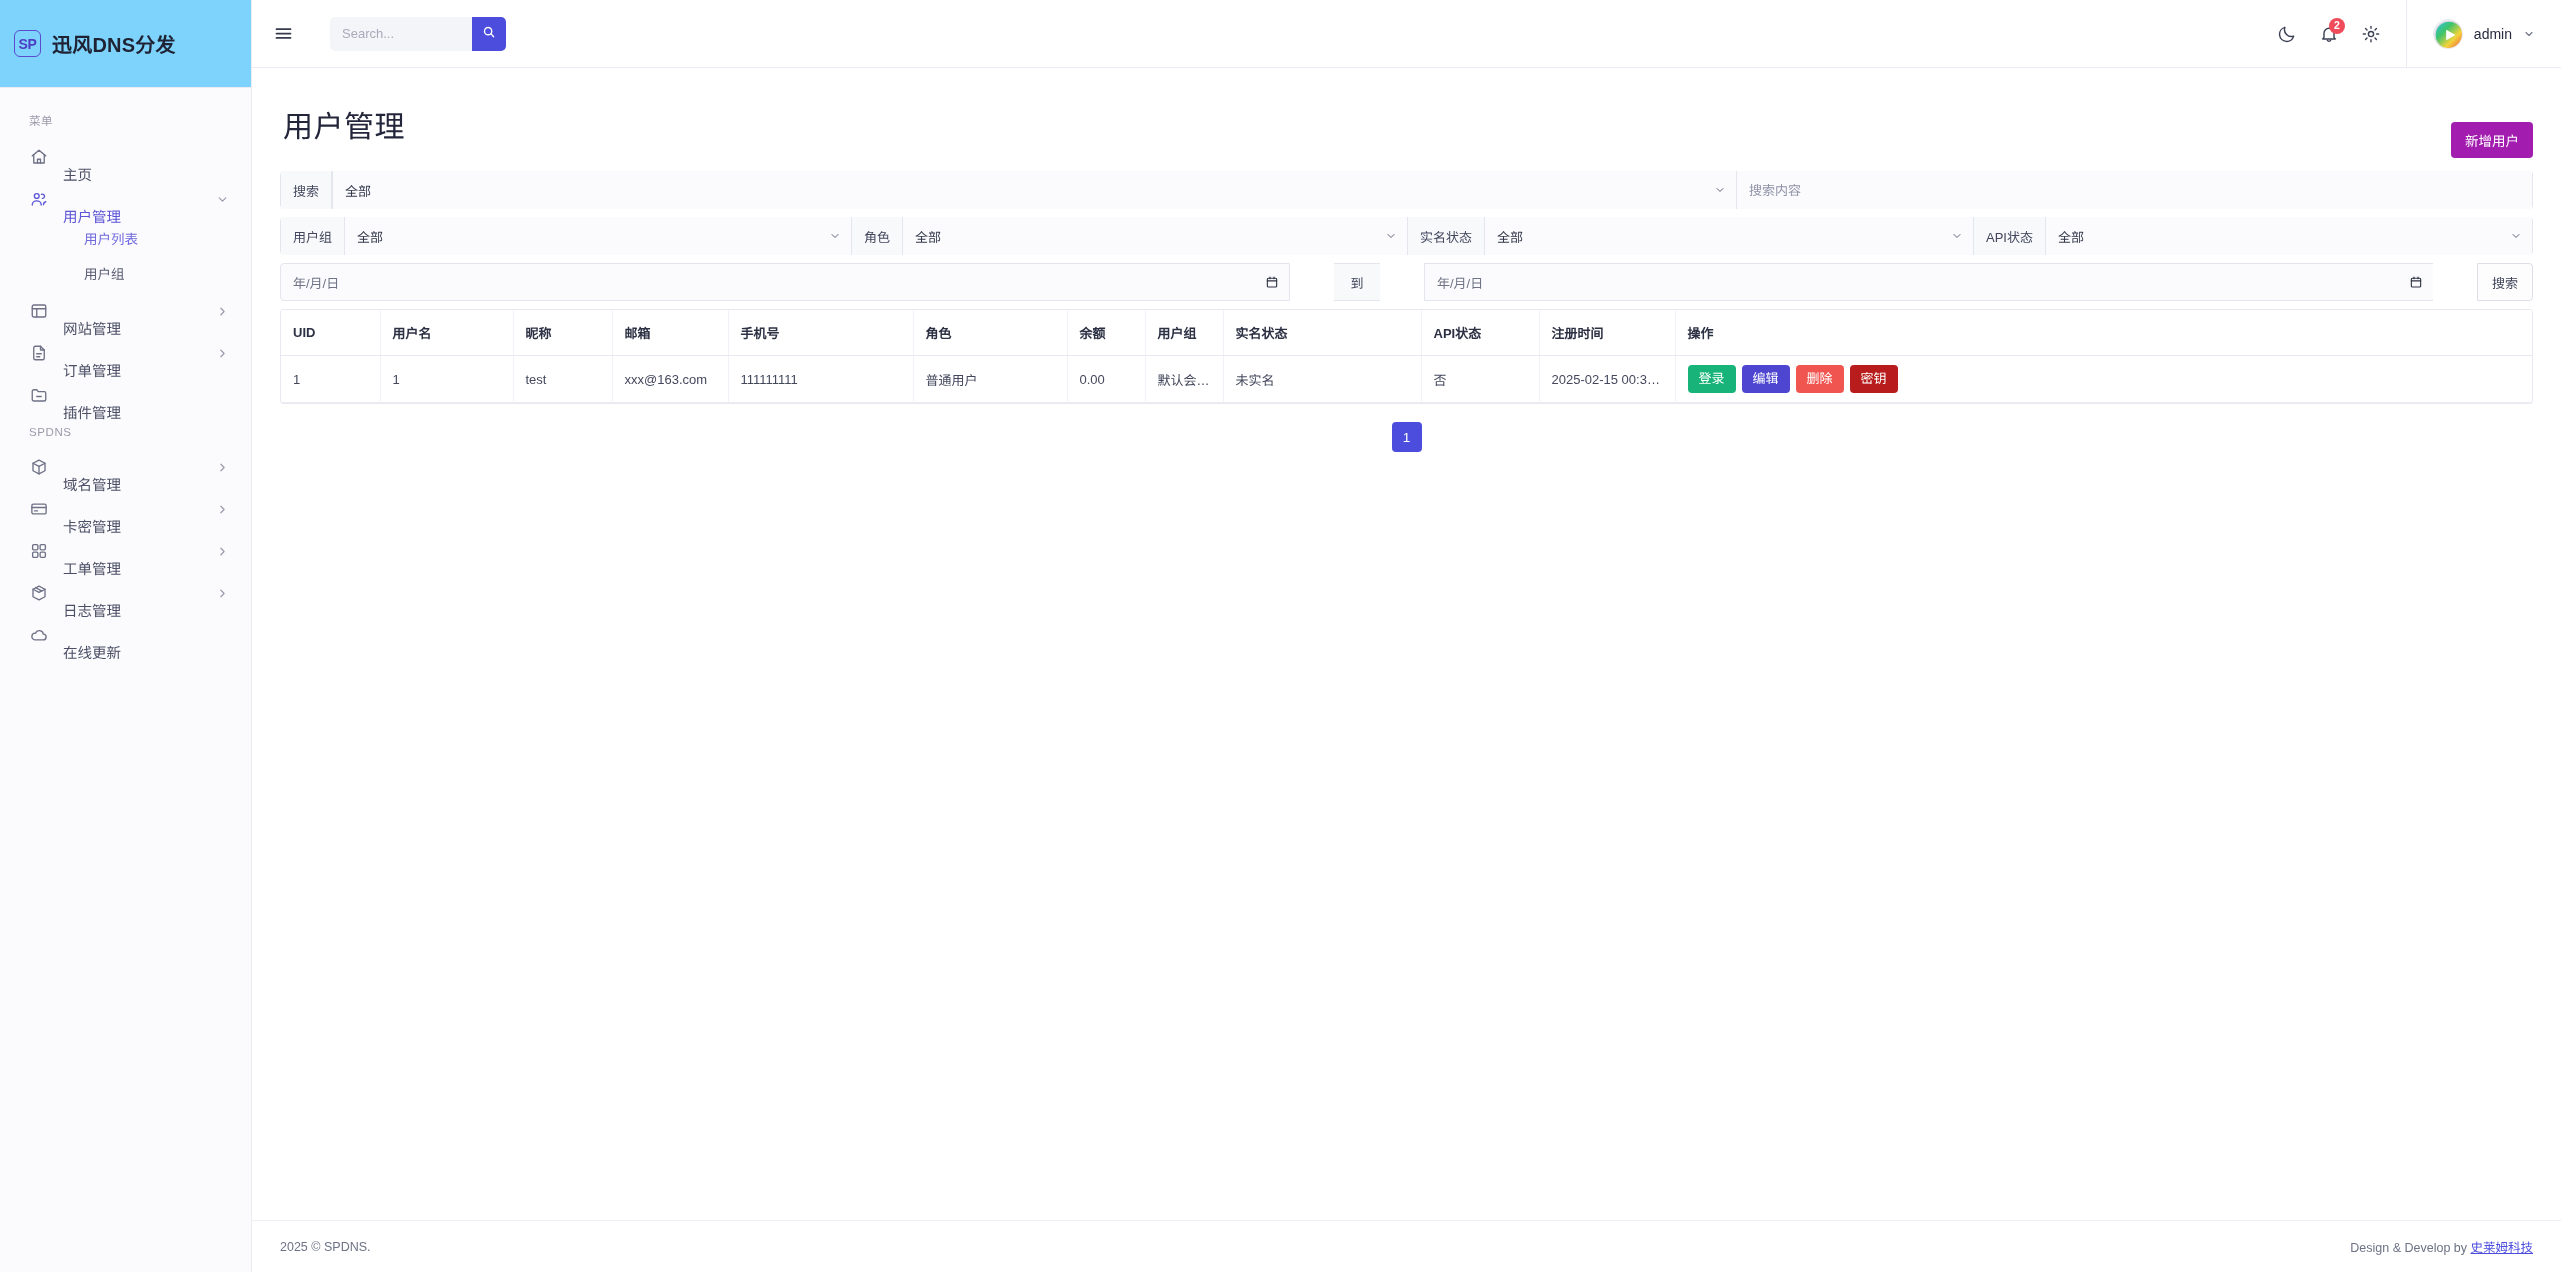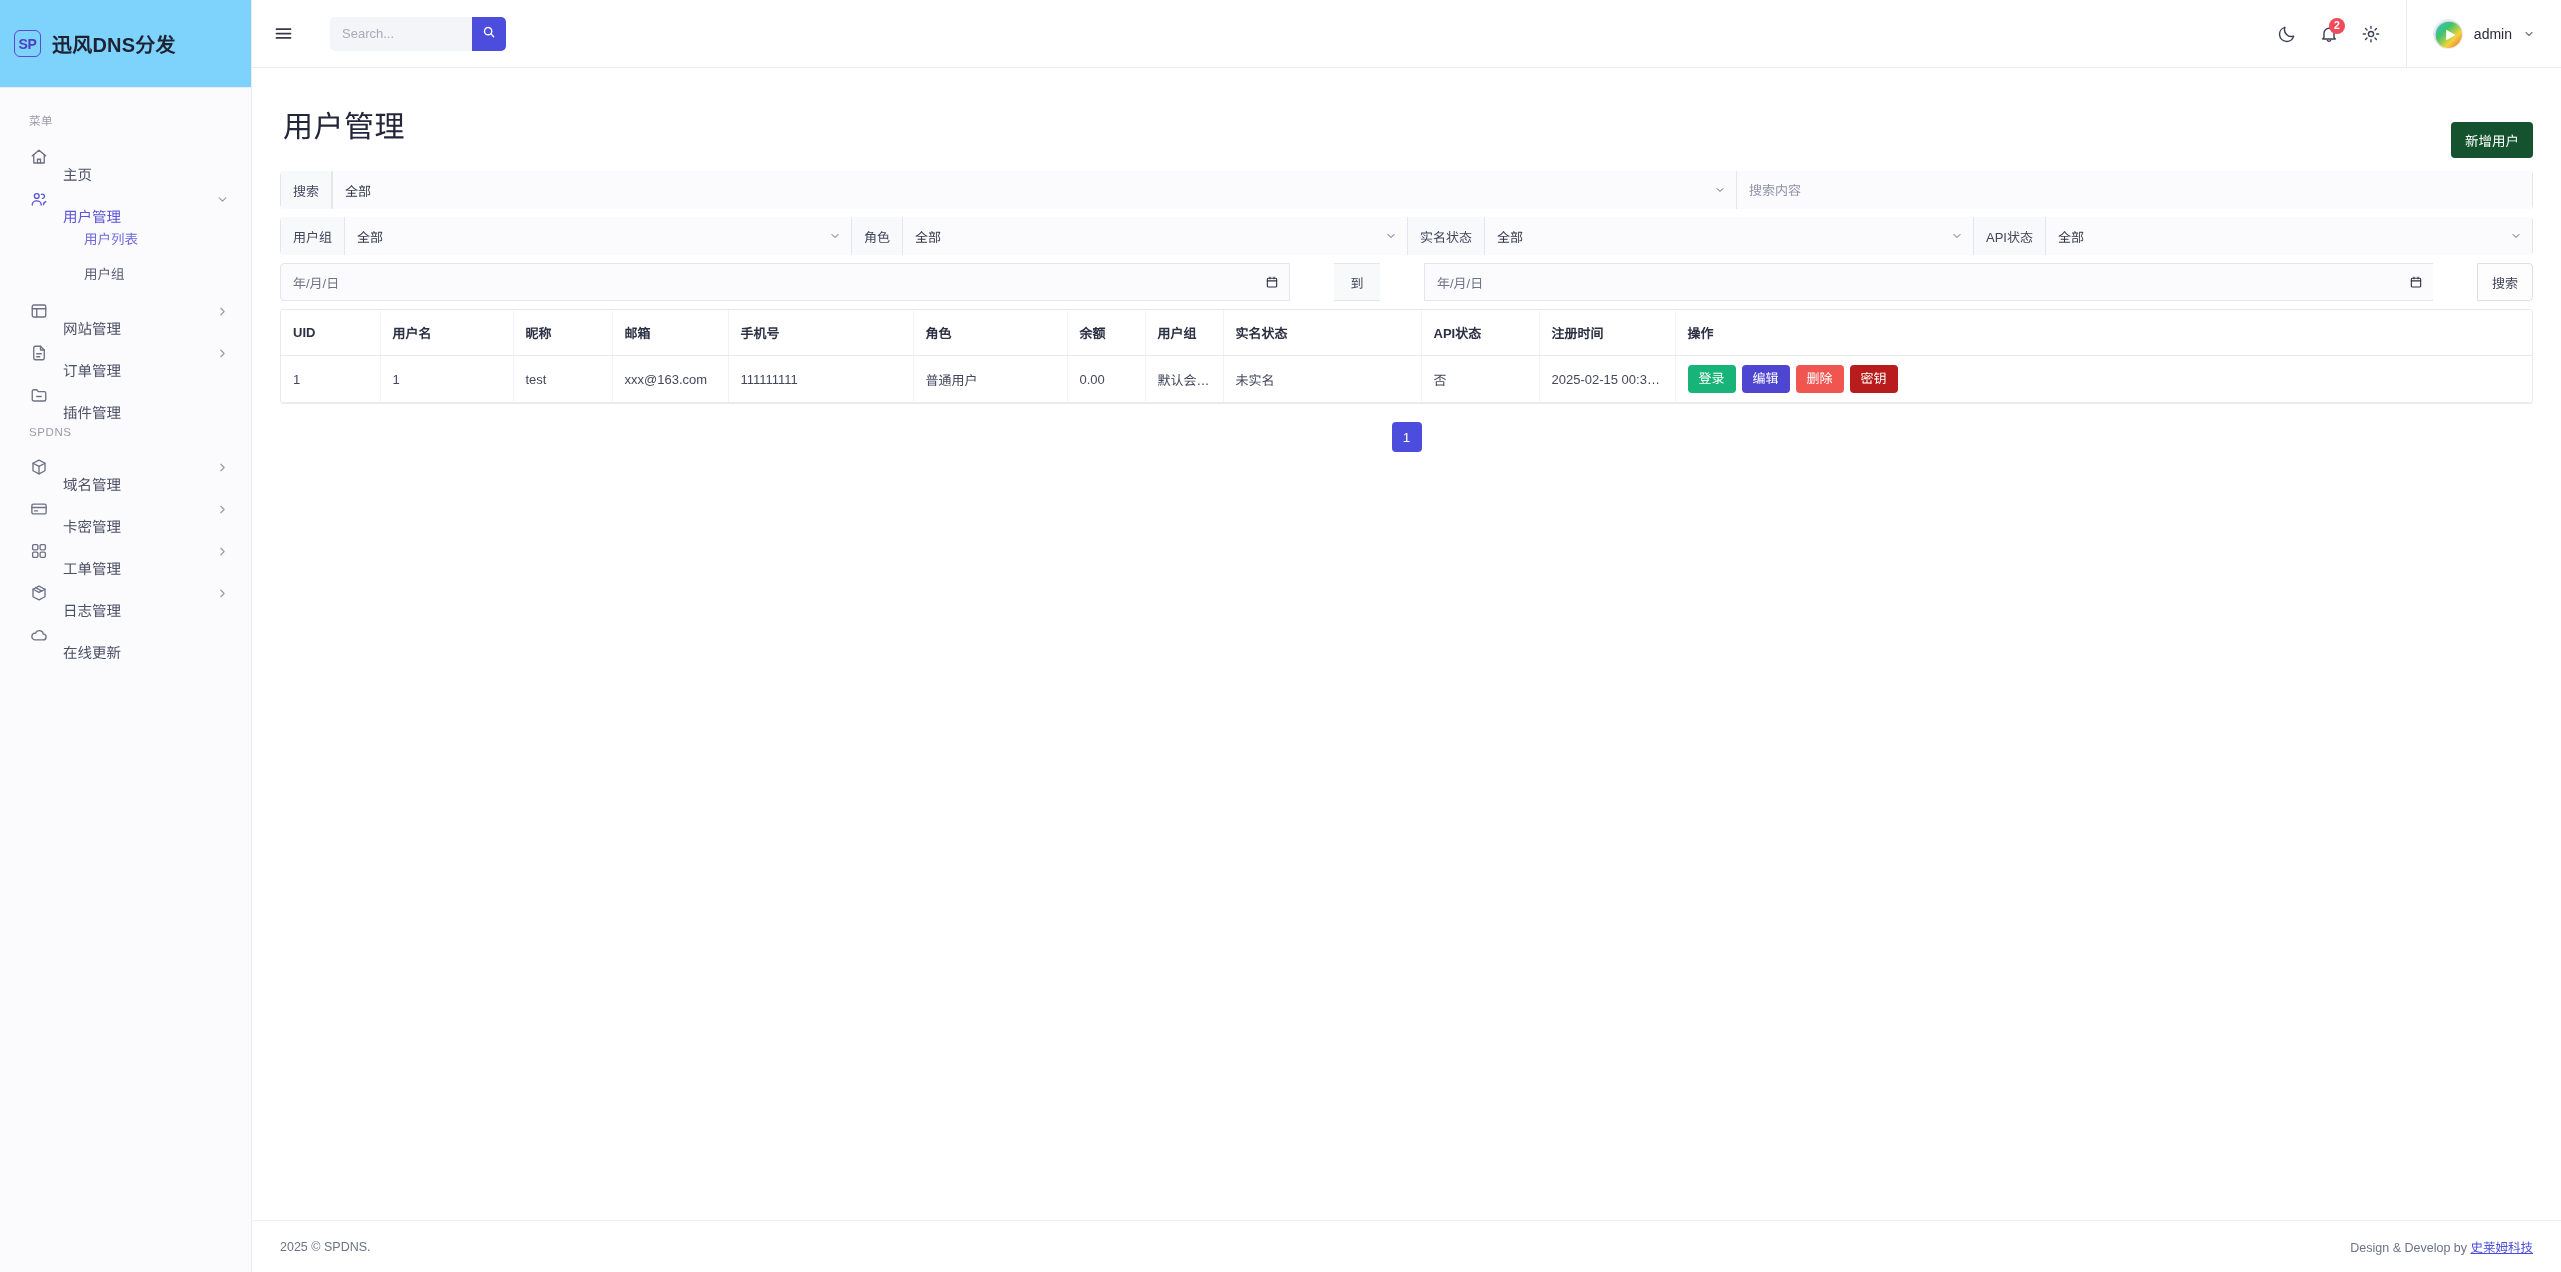--- a/index.html
+++ b/index.html
@@ -202,21 +202,21 @@
     font-size: 30px;
     font-weight: 400;
     color: #23263a;
     letter-spacing: 0.5px;
     margin: 0;
     padding-left: 3px;
   }
   .add-btn {
     margin-left: auto;
     margin-top: 20px;
-    background: #14532d;
+    background: #a21caf;
     color: #fff;
     border: none;
     border-radius: 4px;
     font-size: 13.5px;
     font-family: inherit;
     padding: 8px 14px;
     cursor: pointer;
     white-space: nowrap;
   }
 

